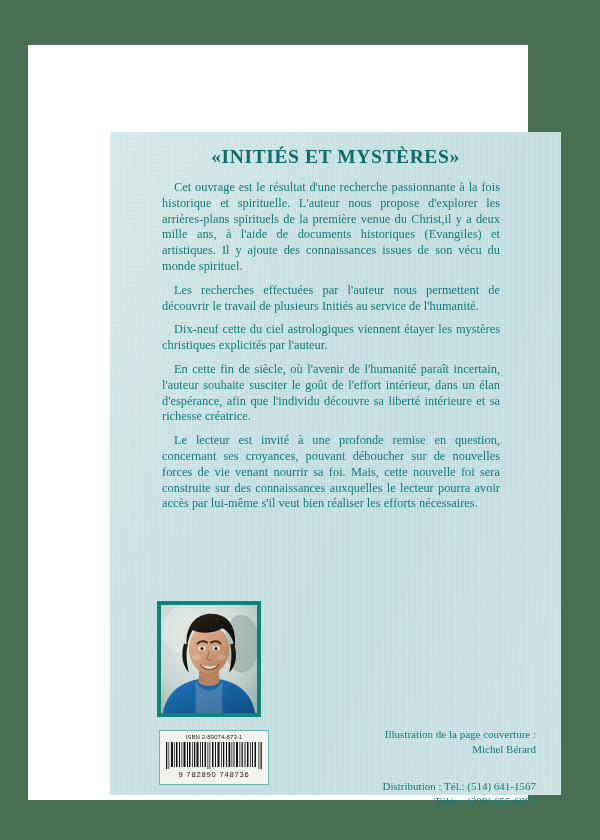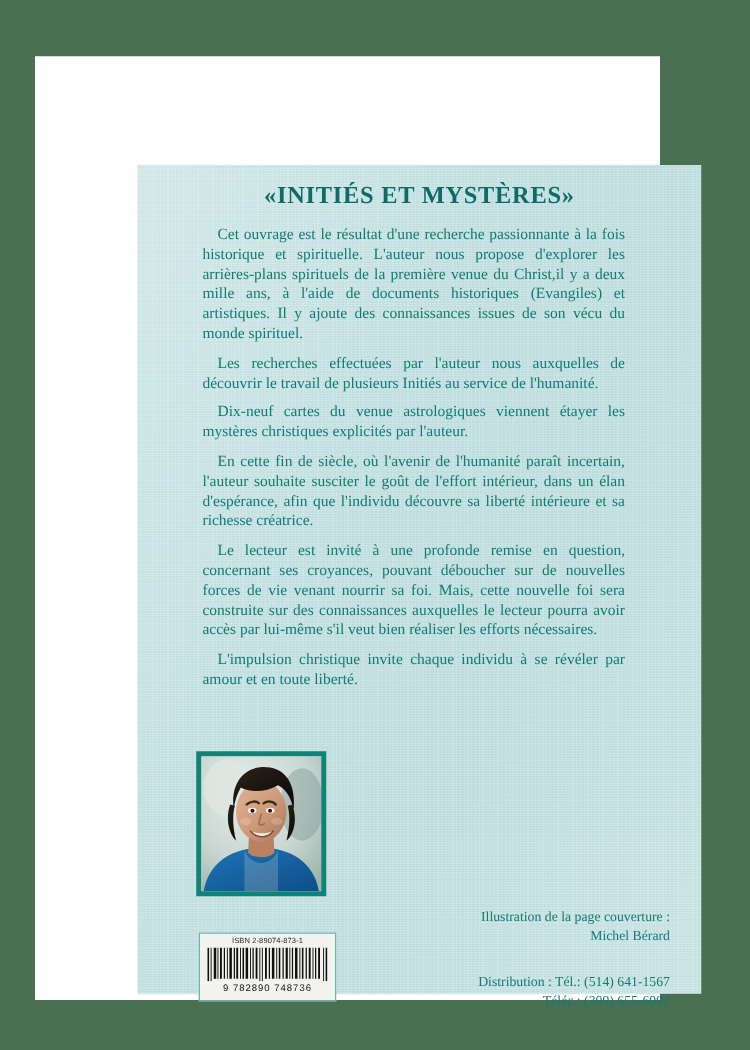--- a/index.html
+++ b/index.html
@@ -97,21 +97,20 @@
   #isbn-box {
     position: absolute;
     left: 49px;
     top: 598px;
     width: 110px;
     height: 55px;
     background: #f2f3ef;
     border: 1px solid #69b3ae;
     box-sizing: border-box;
     padding: 3px 4px 2px 4px;
-    margin-top: 16px;
   }
   #isbn-text {
     font-family: "Liberation Sans", "DejaVu Sans", sans-serif;
     font-size: 6px;
     color: #1d1d1d;
     text-align: center;
     letter-spacing: 0.1px;
     line-height: 7px;
   }
   #barcode {
@@ -149,25 +148,24 @@
 <body>
 
 <div id="paper">
 
   <div id="cover">
 
     <div id="title">«INITIÉS ET MYSTÈRES»</div>
 
     <div id="copy">
       <p>Cet ouvrage est le résultat d'une recherche passionnante à la fois historique et spirituelle. L'auteur nous propose d'explorer les arrières-plans spirituels de la première venue du Christ,il y a deux mille ans, à l'aide de documents historiques (Evangiles) et artistiques. Il y ajoute des connaissances issues de son vécu du monde spirituel.</p>
-      <p>Les recherches effectuées par l'auteur nous auxquelles de découvrir le travail de plusieurs Initiés au service de l'humanité.</p>
-      <p>Dix-neuf cartes du venue astrologiques viennent étayer les mystères christiques explicités par l'auteur.</p>
+      <p>Les recherches effectuées par l'auteur nous permettent de découvrir le travail de plusieurs Initiés au service de l'humanité.</p>
+      <p>Dix-neuf cette du ciel astrologiques viennent étayer les mystères christiques explicités par l'auteur.</p>
       <p>En cette fin de siècle, où l'avenir de l'humanité paraît incertain, l'auteur souhaite susciter le goût de l'effort intérieur, dans un élan d'espérance, afin que l'individu découvre sa liberté intérieure et sa richesse créatrice.</p>
       <p>Le lecteur est invité à une profonde remise en question, concernant ses croyances, pouvant déboucher sur de nouvelles forces de vie venant nourrir sa foi. Mais, cette nouvelle foi sera construite sur des connaissances auxquelles le lecteur pourra avoir accès par lui-même s'il veut bien réaliser les efforts nécessaires.</p>
-      <p>L'impulsion christique invite chaque individu à se révéler par amour et en toute liberté.</p>
     </div>
 
     <div id="photo-frame">
       <svg viewBox="0 0 100 112" preserveAspectRatio="none">
         <defs>
           <radialGradient id="bgGrad" cx="40%" cy="28%" r="85%">
             <stop offset="0%" stop-color="#e8eeea"></stop>
             <stop offset="60%" stop-color="#c8d6d2"></stop>
             <stop offset="100%" stop-color="#9fb3ad"></stop>
           </radialGradient>

